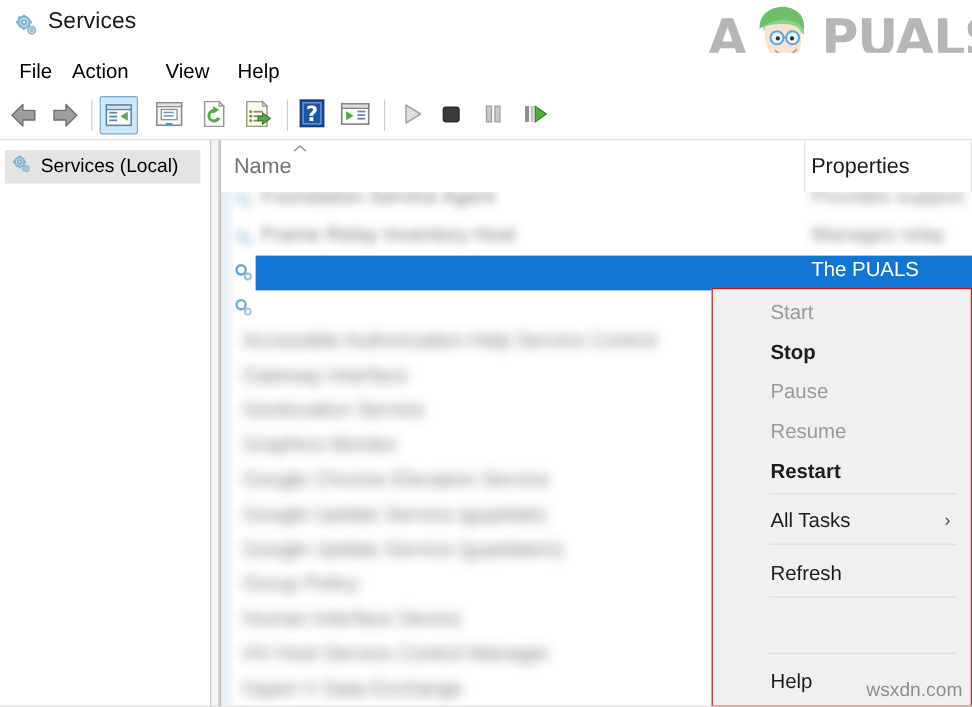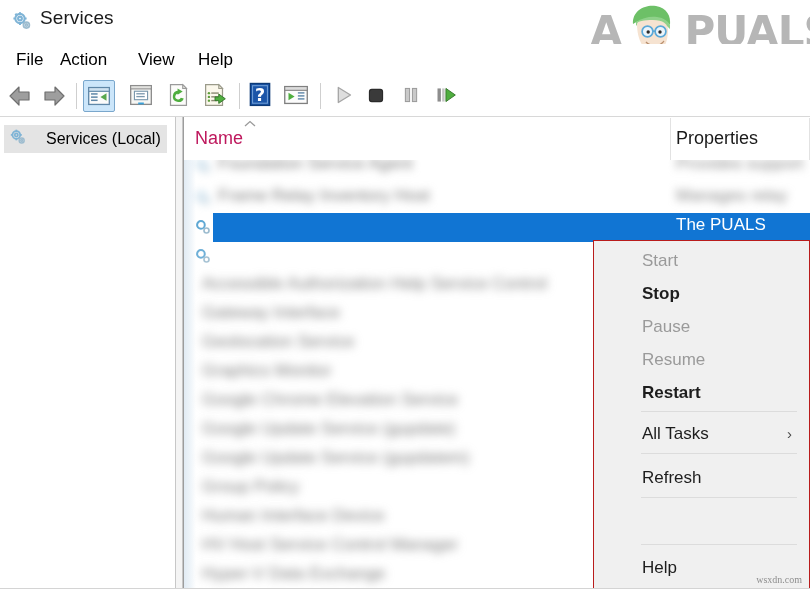--- a/index.html
+++ b/index.html
@@ -35,33 +35,33 @@
   
   .toolbar{position:absolute;left:0;top:76px;width:810px;height:40px;background:#ffffff;
      border-bottom:1px solid #d8d8d8;}
   .tb{position:absolute;top:4px;width:32px;height:32px;}
   .tb-sep{position:absolute;top:7px;width:1px;height:26px;background:#cfcfcf;}
   .tb-pressed{background:#cce6fa;border:1px solid #7aa7cc;border-radius:2px;box-sizing:border-box;}
 
   
   .leftpane{position:absolute;left:0;top:117px;width:175px;height:472px;background:#ffffff;}
   .tree-item{position:absolute;left:4px;top:8px;width:163px;height:28px;background:#e4e4e4;
-     display:flex;align-items:center;gap:18px;padding-left:4px;box-sizing:border-box;}
+     display:flex;align-items:center;gap:6px;padding-left:4px;box-sizing:border-box;}
   .tree-label{font-size:16px;color:#000;}
 
   .splitter{position:absolute;left:175px;top:117px;width:8px;height:472px;background:#f4f4f4;
      border-left:1px solid #c7c7c7;border-right:1px solid #c7c7c7;box-sizing:border-box;}
 
   .rightpane{position:absolute;left:183px;top:117px;width:627px;height:472px;background:#ffffff;
      border-left:1px solid #9c9c9c;box-sizing:border-box;}
 
   
   .colhdr{position:absolute;left:184px;top:118px;width:626px;height:42px;background:#ffffff;
      border-bottom:1px solid #d6d6d6;}
-  .col-name{position:absolute;left:11px;top:10px;font-size:18px;color:#be185d;}
+  .col-name{position:absolute;left:11px;top:10px;font-size:18px;color:#737373;}
   .col-desc{position:absolute;left:492px;top:10px;font-size:18px;color:#1a1a1a;}
   .col-divider{position:absolute;top:0px;width:1px;height:42px;background:#e2e2e2;}
   .sortcaret{position:absolute;left:243px;top:119px;width:14px;height:10px;}
 
   
   .list{position:absolute;left:184px;top:160px;width:626px;height:428px;background:#ffffff;overflow:hidden;}
   .row{position:absolute;left:0;width:626px;height:29px;}
   .row-blur{filter:blur(4.2px);}
   .row-blur2{filter:blur(5px);}
   .gear-sm{position:absolute;left:9px;top:4px;width:20px;height:20px;}
@@ -79,22 +79,22 @@
   .ctxmenu{position:absolute;left:593px;top:240px;width:217px;height:349px;background:#f0f0f0;
      border:1px solid #b91c1c;box-sizing:border-box;}
   .ctx-item{position:absolute;left:1px;width:215px;height:33px;display:flex;align-items:center;}
   .ctx-label{position:absolute;left:47px;font-size:17px;color:#1d1d1d;white-space:nowrap;}
   .ctx-disabled .ctx-label{color:#9a9a9a;}
   .ctx-bold .ctx-label{font-weight:bold;}
   .ctx-sep{position:absolute;left:47px;width:156px;height:1px;background:#dcdcdc;}
   .ctx-hl{background:#91c8f2;}
   .ctx-arrow{position:absolute;right:18px;font-size:15px;color:#4a4a4a;line-height:1;}
 
-  .watermark{position:absolute;right:8px;bottom:4px;font-size:10px;color:#8e8e8e;
-     font-family:Liberation Serif, serif;}
+  .watermark{position:absolute;right:8px;bottom:4px;font-size:16px;color:#8e8e8e;
+     font-family:Liberation Sans, sans-serif;}
 
   .border-bottom-line{position:absolute;left:0;bottom:0;width:810px;height:1px;background:#d4d4d4;}
 </style>
 </head>
 <body>
 
 <div class="app">
 
   <div class="titlebar">
     <span class="title-gear">

